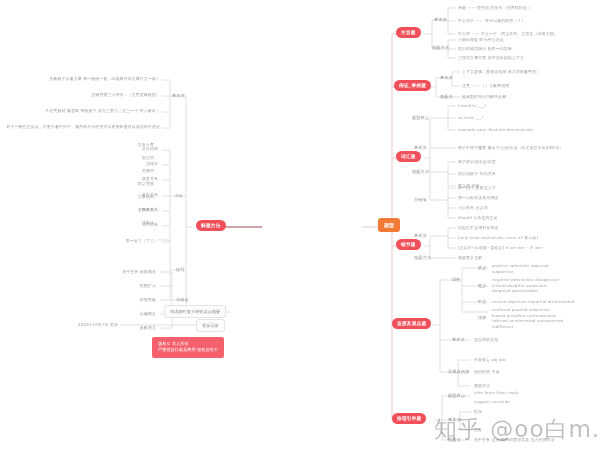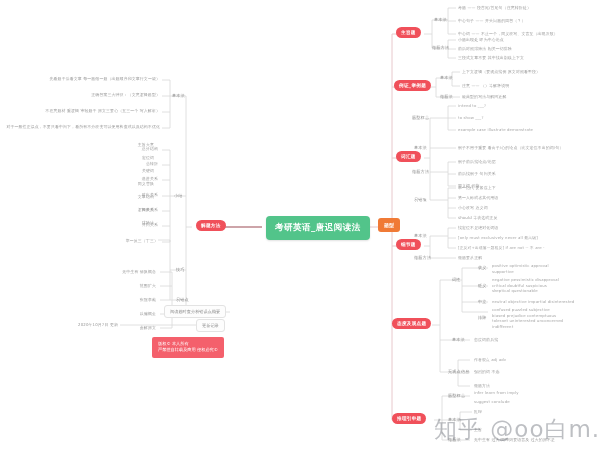--- a/index.html
+++ b/index.html
@@ -161,21 +161,20 @@
 
       <path d="M178 300 L172 300 M172 272 L172 328 M172 272 L160 272 M172 286 L160 286 M172 300 L160 300 M172 314 L160 314 M172 328 L160 328"></path>
 
       <path d="M186 300 L186 312 L222 312"></path>
       <path d="M222 312 L230 312"></path>
       <path d="M186 325 L222 325"></path>
       <path d="M120 325 L186 325"></path>
     </g>
   </svg>
 
-  <div class="node root" style="left:266px;top:216px;">考研英语_唐迟阅读法</div>
 
   <div class="node orange" style="left:378px;top:218px;">题型</div>
 
   <div class="node branch" style="left:396px;top:27px;">主旨题</div>
   <div class="node branch" style="left:394px;top:80px;">例证_举例题</div>
   <div class="node branch" style="left:396px;top:151px;">词汇题</div>
   <div class="node branch" style="left:396px;top:239px;">细节题</div>
   <div class="node branch" style="left:392px;top:318px;">态度及观点题</div>
   <div class="node branch" style="left:392px;top:413px;">推理引申题</div>
 

